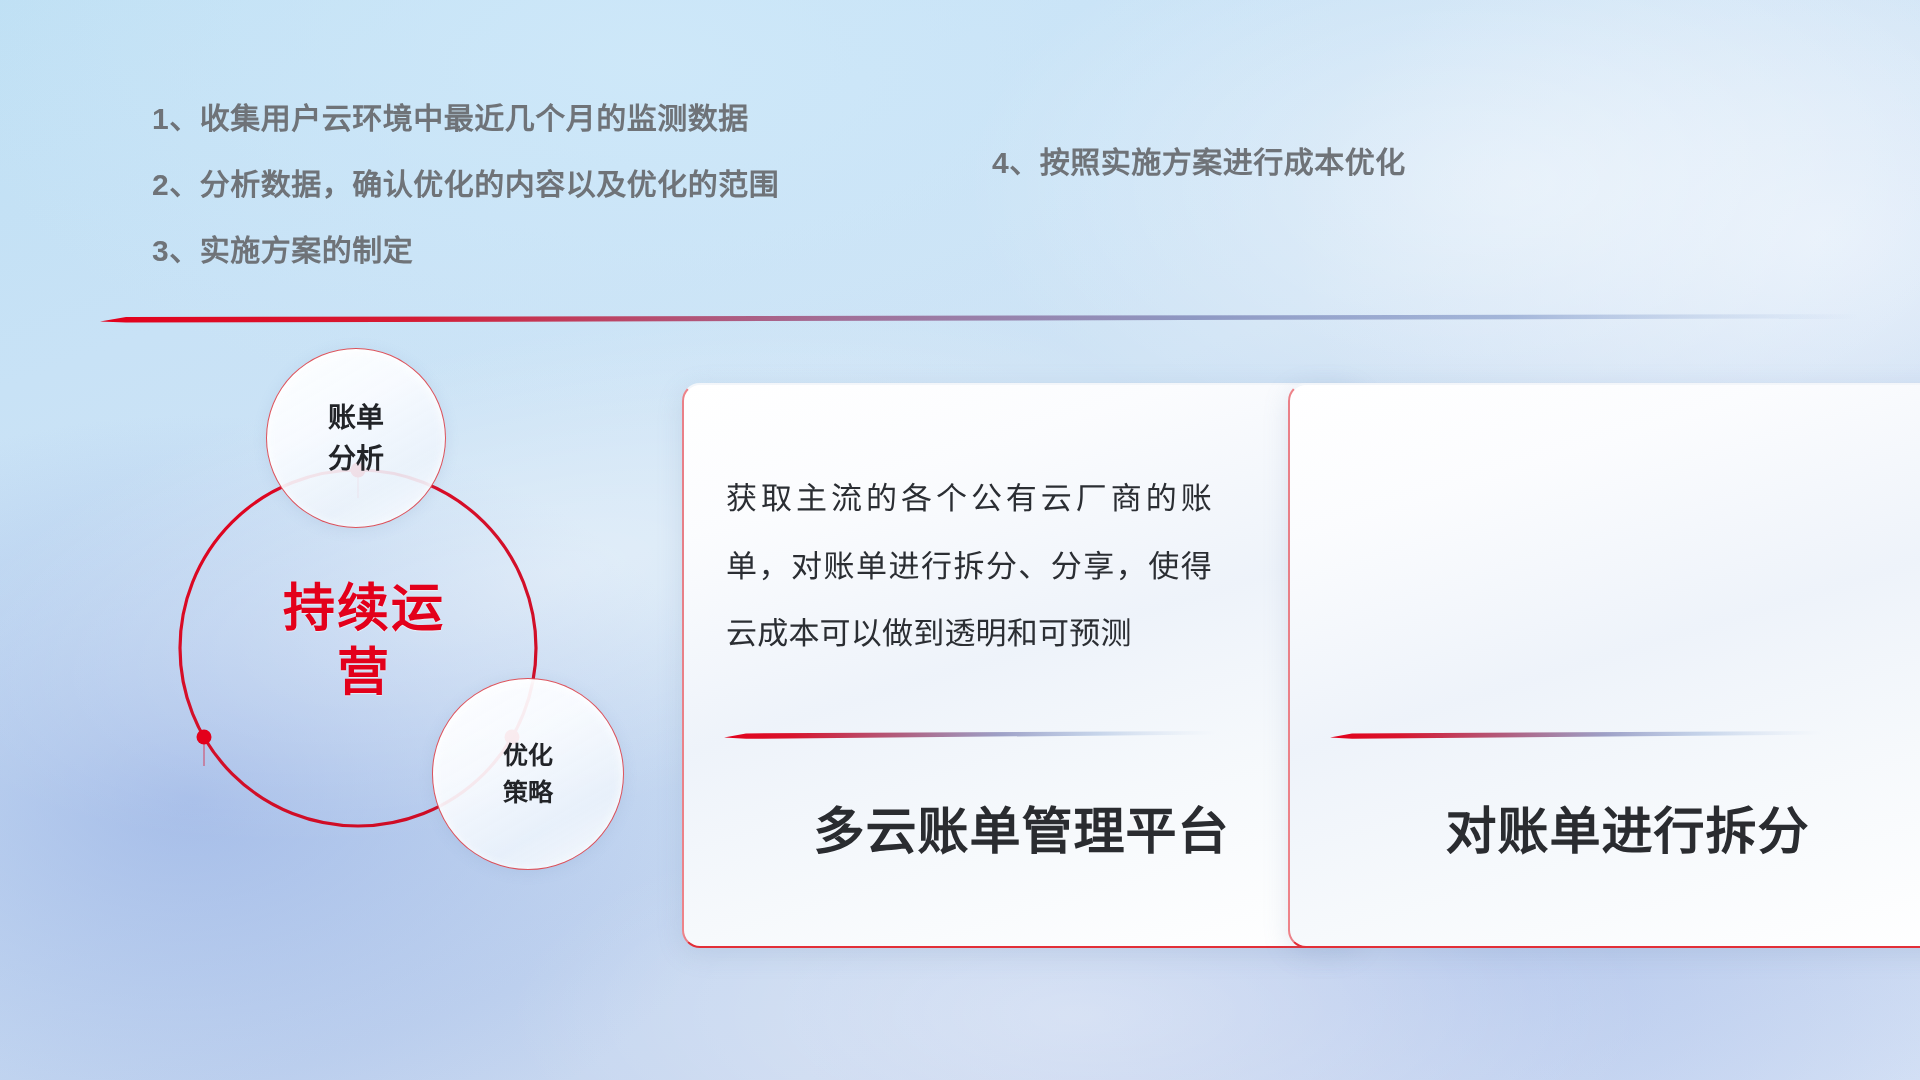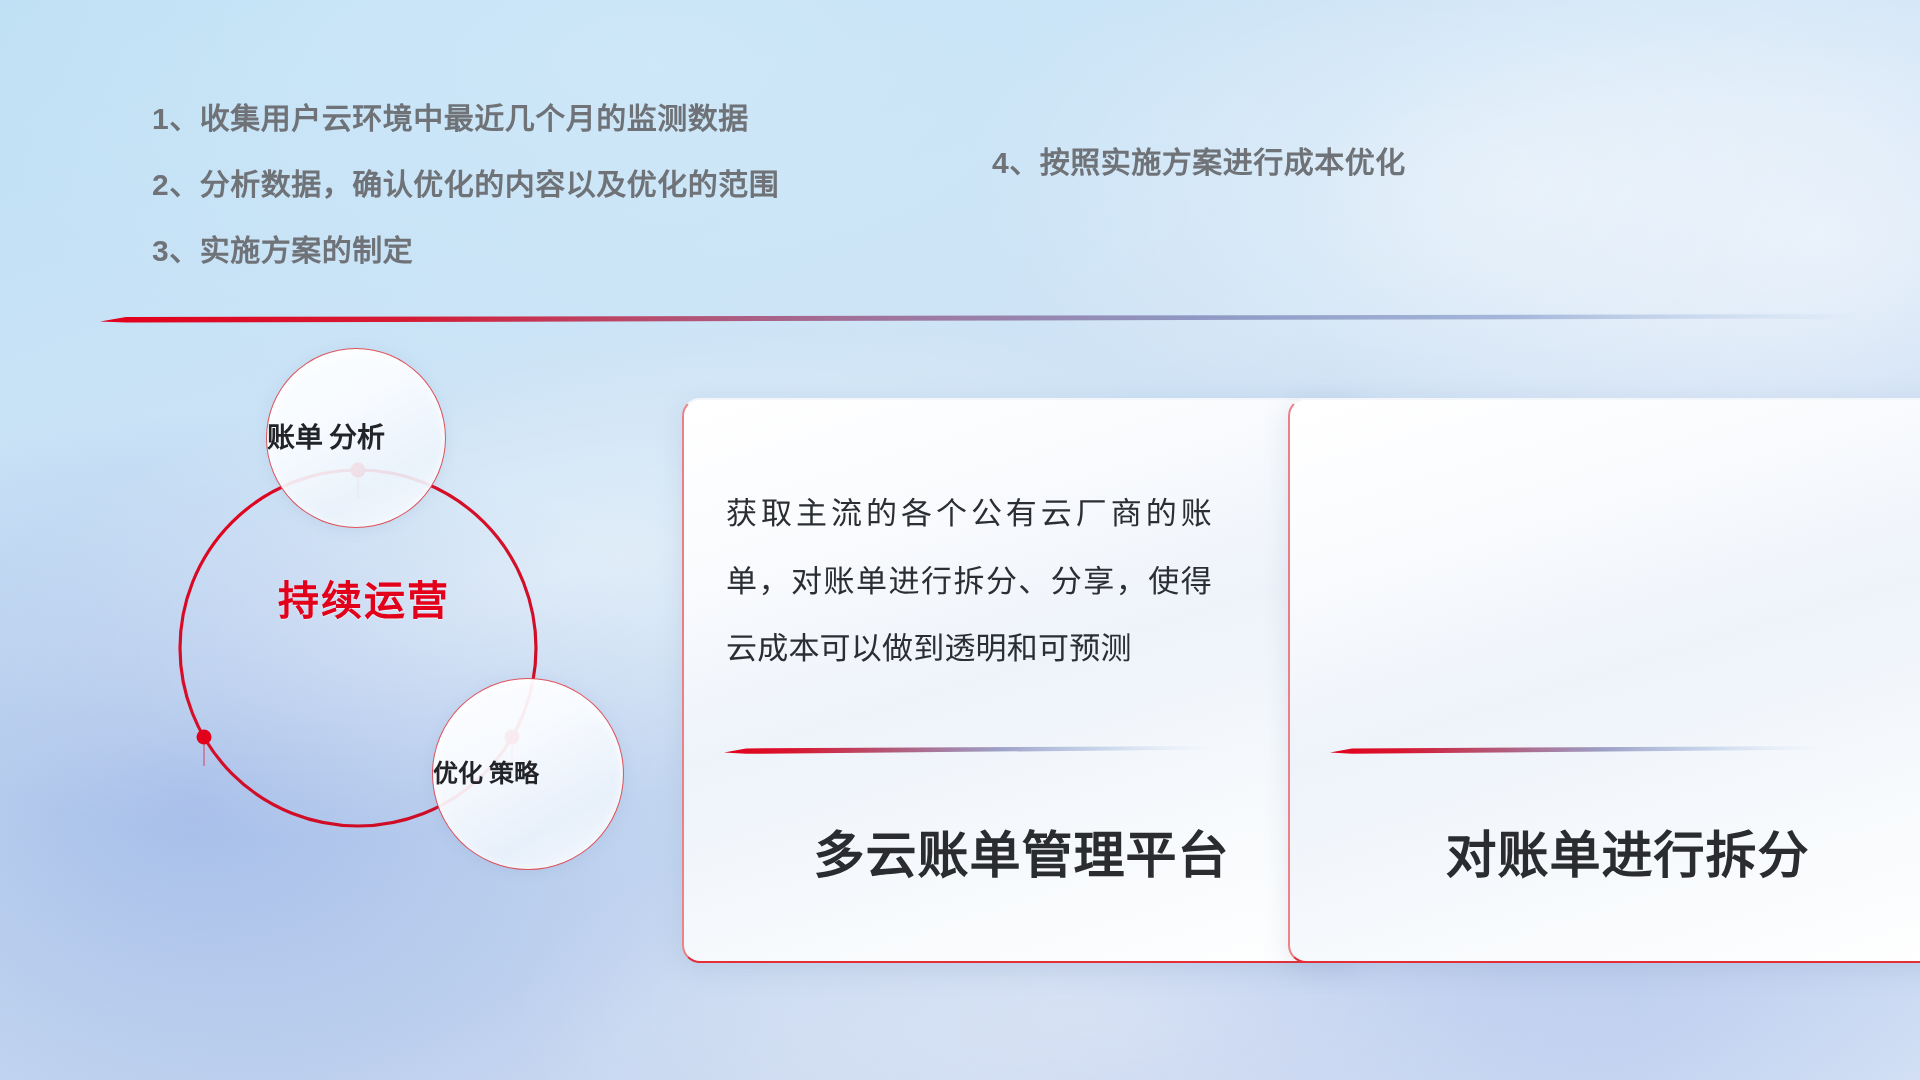--- a/index.html
+++ b/index.html
@@ -92,22 +92,23 @@
     left: 96px;
     top: 348px;
     width: 560px;
     height: 600px;
   }
 
   .bubble {
     position: absolute;
     border-radius: 50%;
     display: flex;
-    flex-direction: row;
+    flex-direction: column;
     align-items: center;
+    justify-content: center;
     text-align: center;
     color: #222428;
     font-weight: 700;
     background:
       linear-gradient(150deg, rgba(255,255,255,0.96) 0%, rgba(250,252,255,0.93) 38%, rgba(236,243,251,0.90) 72%, rgba(248,251,254,0.95) 100%);
     box-shadow:
       inset 0 2px 10px rgba(255,255,255,0.95),
       0 2px 14px rgba(120,150,190,0.16);
     border: 1.5px solid rgba(214,36,46,0.78);
     z-index: 4;
@@ -138,21 +139,21 @@
     z-index: 2;
   }
 
   .center-label {
     position: absolute;
     left: 178px;
     top: 228px;
     width: 180px;
     text-align: center;
     color: #e3001b;
-    font-size: 41px;
+    font-size: 52px;
     font-weight: 800;
     line-height: 1.24;
     letter-spacing: 2px;
     z-index: 5;
     text-shadow: 0 1px 1px rgba(255,255,255,0.55);
   }
 
   
   .card {
     position: absolute;
@@ -162,21 +163,20 @@
     border-radius: 18px;
     background:
       linear-gradient(163deg, #ffffff 0%, #fbfcfe 20%, #eef3fa 48%, #f6f9fc 72%, #ffffff 100%);
     border: 2px solid #f3f6fa;
     border-bottom-color: rgba(224,30,40,0.92);
     border-left-color: rgba(224,30,40,0.55);
     border-right-color: rgba(224,30,40,0.55);
     box-shadow: 0 6px 26px rgba(110,140,180,0.18);
     box-sizing: border-box;
     overflow: hidden;
-    margin-top: 15px;
   }
   .card.one { left: 682px; }
   .card.two { left: 1288px; }
 
   .card-body {
     position: absolute;
     left: 42px;
     top: 80px;
     width: 486px;
     font-size: 31px;
@@ -192,21 +192,21 @@
     left: 40px;
     top: 345px;
     width: 492px;
     height: 9px;
   }
 
   .card-title {
     position: absolute;
     left: 0;
     right: 0;
-    top: 414px;
+    top: 405px;
     text-align: center;
     font-size: 51px;
     font-weight: 800;
     color: #2a2c30;
     letter-spacing: 1px;
   }
 </style>
 </head>
 <body>
 

